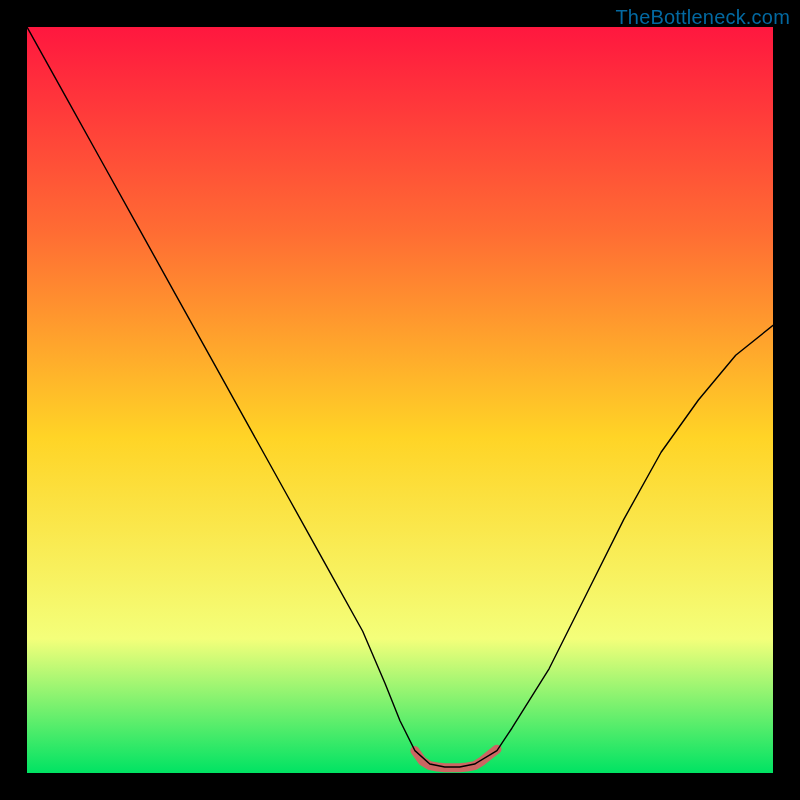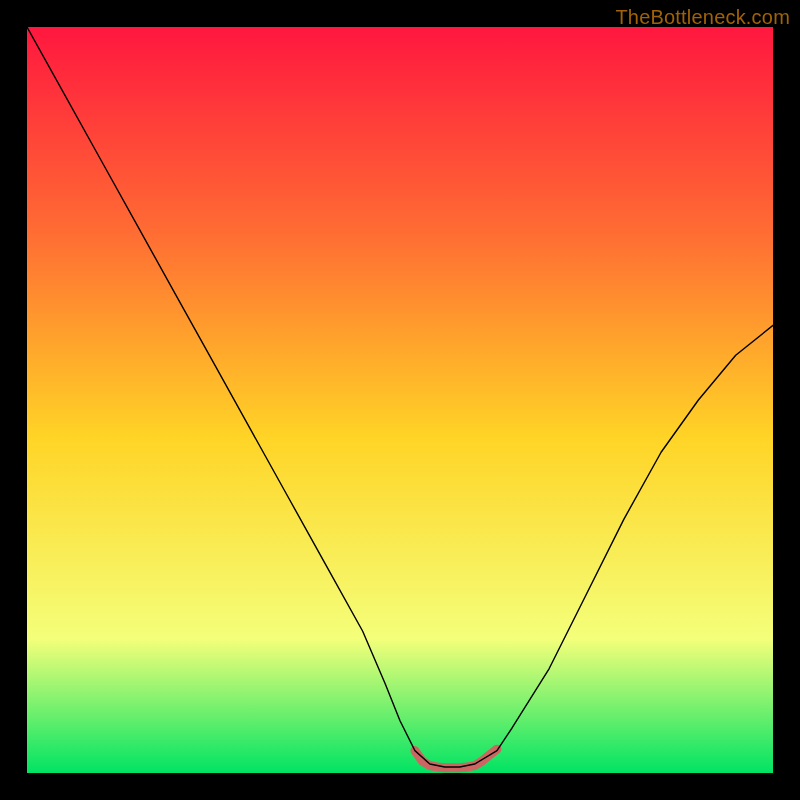--- a/index.html
+++ b/index.html
@@ -16,21 +16,21 @@
     left: 27px;
     top: 27px;
     width: 746px;
     height: 746px;
   }
   .plot-area svg { display: block; }
   .watermark {
     position: absolute;
     top: 6px;
     right: 10px;
-    color: #a16207;
+    color: #0369a1;
     font-size: 20px;
     font-weight: 400;
     letter-spacing: 0.2px;
   }
 </style>
 </head>
 <body>
 
 <div class="plot-area">
   <svg id="chart-svg" width="746" height="746" viewBox="0 0 746 746" preserveAspectRatio="none">

